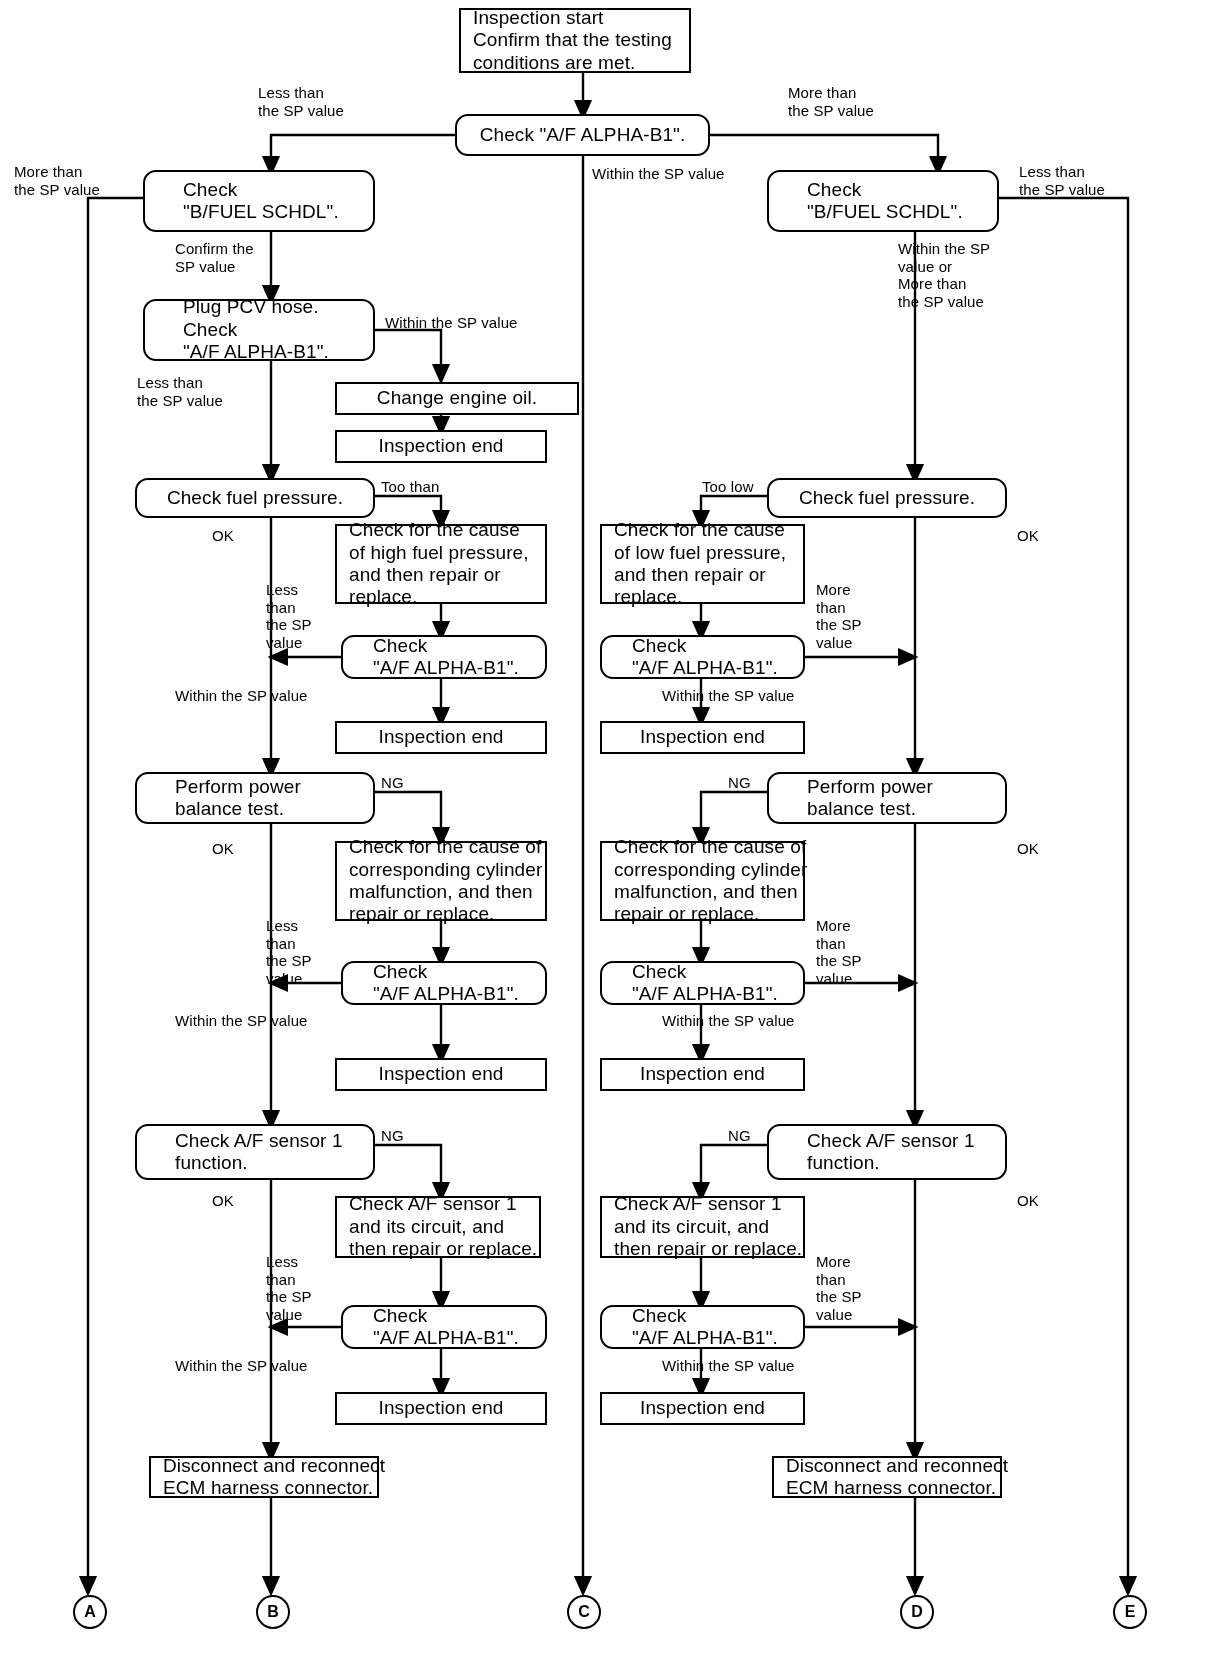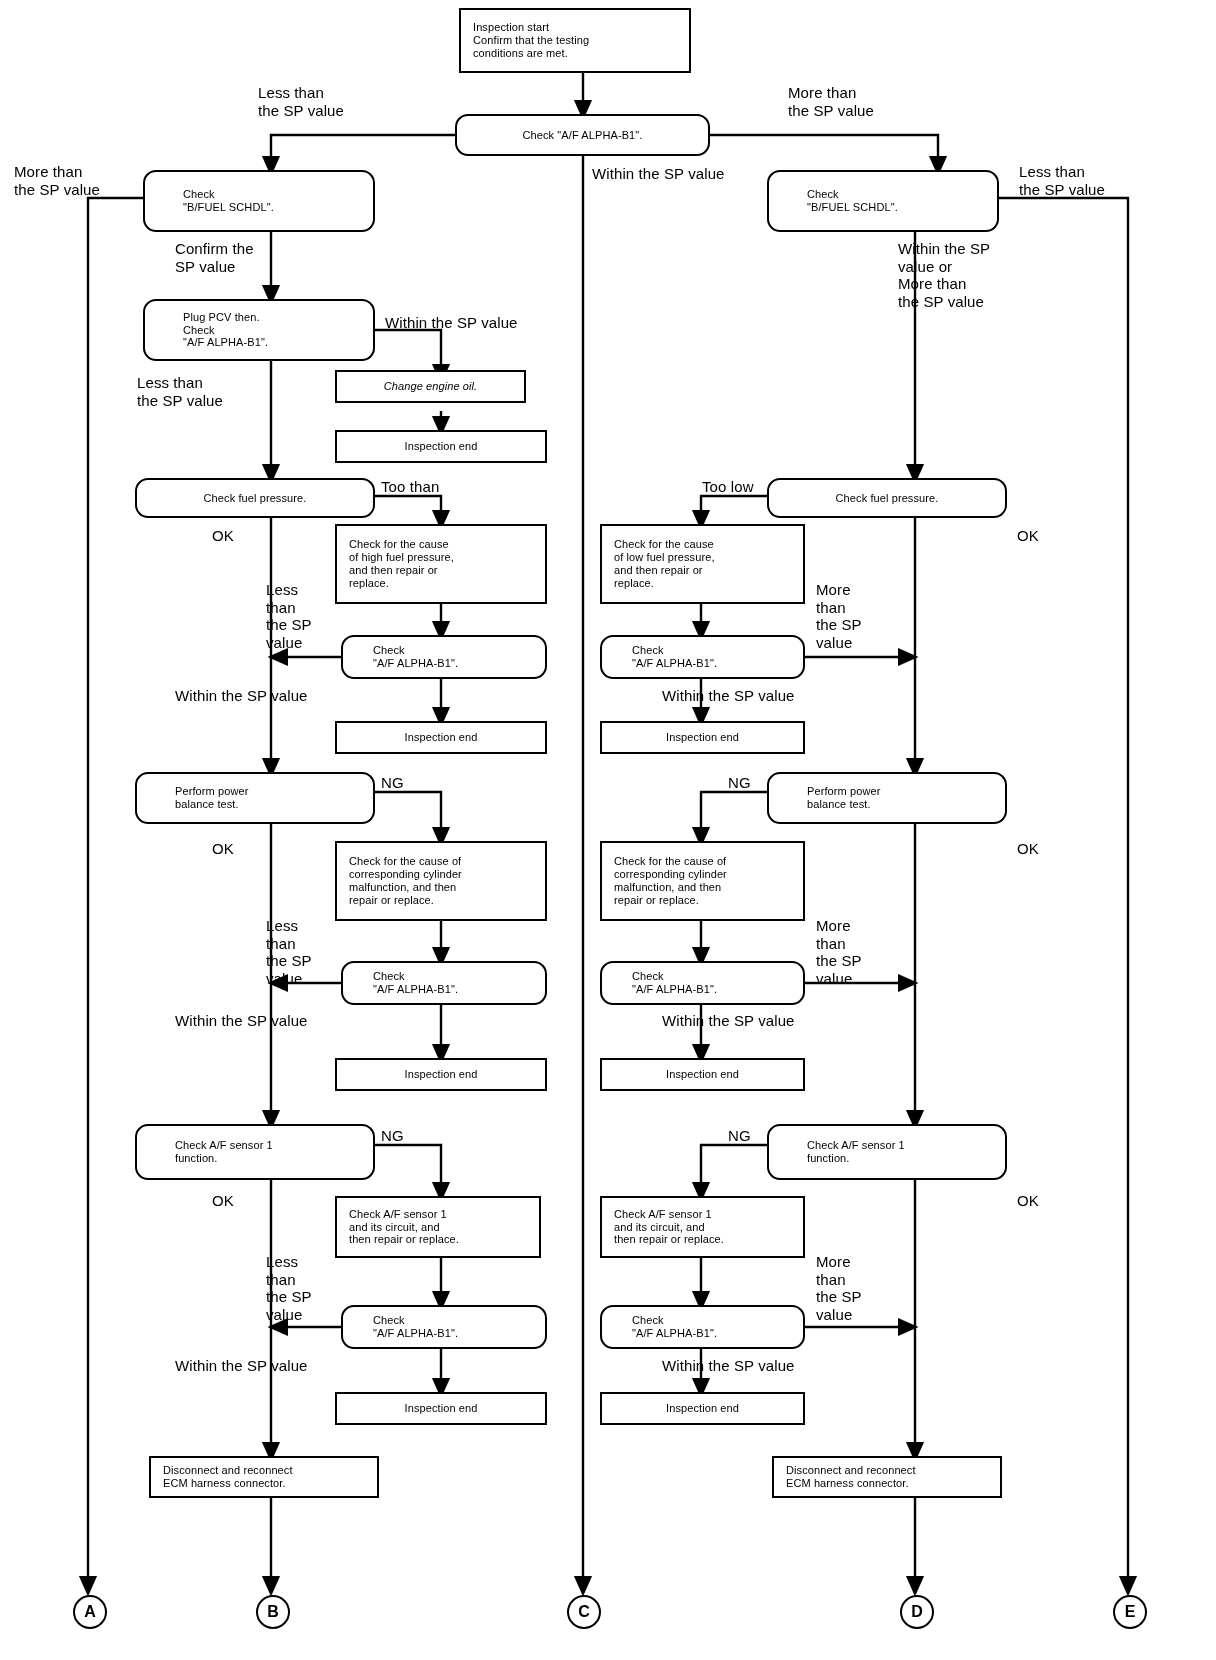--- a/index.html
+++ b/index.html
@@ -3,21 +3,21 @@
 <meta charset="utf-8">
 <style>
   html,body{margin:0;padding:0;background:#ffffff;}
   #stage{position:relative;width:1216px;height:1660px;background:#ffffff;
          font-family:"Liberation Sans",sans-serif;overflow:hidden;}
   #wires{position:absolute;left:0;top:0;width:1216px;height:1660px;}
   .node{position:absolute;box-sizing:border-box;background:#fff;
         border:2.5px solid #000;display:flex;align-items:center;}
   .node.rounded{border-radius:13px;}
   .node .txt{display:block;white-space:pre;line-height:1.18;color:#000;
-             font-size:11px;letter-spacing:0.1px;}
+             font-size:19px;letter-spacing:0.1px;}
   .node.center{justify-content:center;}
   .node.center .txt{text-align:center;}
   .node.lead{padding-left:12px;}
   .node.ind{padding-left:38px;}
   .node.ind2{padding-left:30px;}
   .lbl{position:absolute;white-space:pre;color:#000;font-size:15px;
        line-height:1.18;letter-spacing:0.1px;}
   .conn{position:absolute;width:30px;height:30px;border:2.5px solid #000;
         border-radius:50%;background:#fff;display:flex;align-items:center;
         justify-content:center;font-size:16px;font-weight:bold;color:#000;
@@ -87,25 +87,25 @@
 conditions are met.</span>
       </div>
       <div class="node rounded center" style="left: 455px; top: 114px; width: 255px; height: 42px;">
         <span class="txt">Check "A/F ALPHA-B1".</span>
       </div>
       <div class="node rounded ind" style="left: 143px; top: 170px; width: 232px; height: 62px;">
         <span class="txt">Check
 "B/FUEL SCHDL".</span>
       </div>
       <div class="node rounded ind" style="left: 143px; top: 299px; width: 232px; height: 62px;">
-        <span class="txt">Plug PCV then.
+        <span class="txt">Plug PCV hose.
 Check
 "A/F ALPHA-B1".</span>
       </div>
-      <div class="node center" style="left: 335px; top: 370px; width: 191px; height: 33px; font-style: italic;">
+      <div class="node center" style="left: 335px; top: 382px; width: 244px; height: 33px;">
         <span class="txt">Change engine oil.</span>
       </div>
       <div class="node center" style="left: 335px; top: 430px; width: 212px; height: 33px;">
         <span class="txt">Inspection end</span>
       </div>
       <div class="node rounded center" style="left: 135px; top: 478px; width: 240px; height: 40px;">
         <span class="txt">Check fuel pressure.</span>
       </div>
       <div class="node lead" style="left: 335px; top: 524px; width: 212px; height: 80px;">
         <span class="txt">Check for the cause

